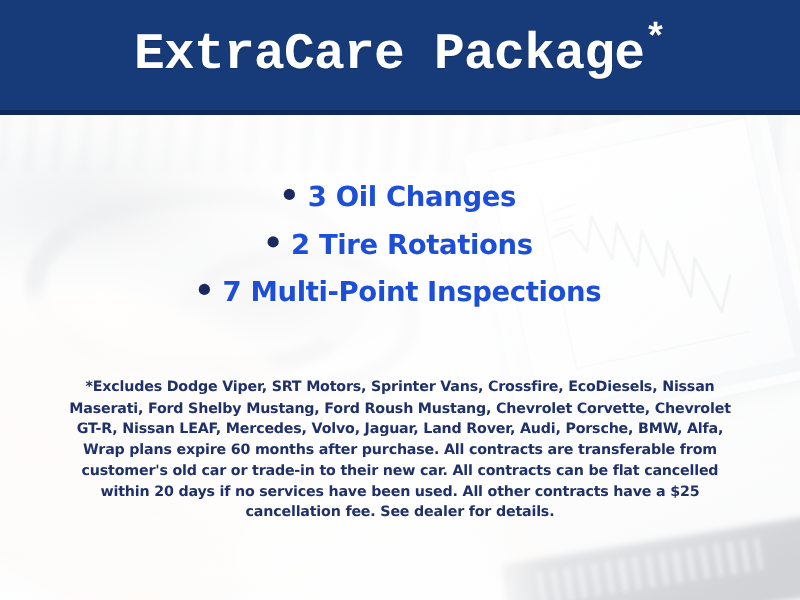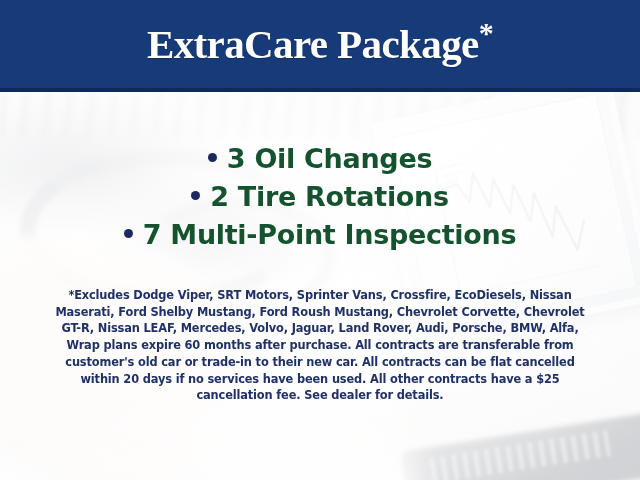--- a/index.html
+++ b/index.html
@@ -212,21 +212,21 @@
   .header-rule {
     position: absolute;
     left: 0;
     top: 88px;
     width: 640px;
     height: 4px;
     background: #0e2a5c;
   }
   .header-title {
     color: #ffffff;
-    font-family: Liberation Serif, serif;
+    font-family: Liberation Mono, monospace;
     font-weight: bold;
     font-size: 41px;
     letter-spacing: -0.6px;
     line-height: 1;
     white-space: nowrap;
     margin: 0;
     text-shadow: 0 1px 1px rgba(0,0,0,0.18);
   }
   .header-title .star {
     font-size: 30px;
@@ -236,24 +236,24 @@
 
   
   .benefits {
     position: absolute;
     left: 0;
     top: 140px;
     width: 640px;
     text-align: center;
   }
   .benefit-line {
-    color: #14532d;
+    color: #1d4ed8;
     font-family: "DejaVu Sans", "Liberation Sans", sans-serif;
     font-weight: bold;
-    font-size: 27px;
+    font-size: 22px;
     line-height: 38px;
     letter-spacing: -0.3px;
     white-space: nowrap;
     text-shadow: 0 1px 2px rgba(255,255,255,0.85);
   }
   .benefit-line .dot {
     display: inline-block;
     width: 9px;
     height: 9px;
     border-radius: 50%;
@@ -261,21 +261,21 @@
     vertical-align: middle;
     margin-right: 10px;
     position: relative;
     top: -3px;
   }
 
   
   .disclaimer {
     position: absolute;
     left: 22px;
-    top: 287px;
+    top: 301px;
     width: 596px;
     text-align: center;
   }
   .disclaimer p {
     margin: 0;
     color: #1f3168;
     font-family: "DejaVu Sans", "Liberation Sans", sans-serif;
     font-weight: bold;
     font-size: 11.4px;
     line-height: 16.7px;

